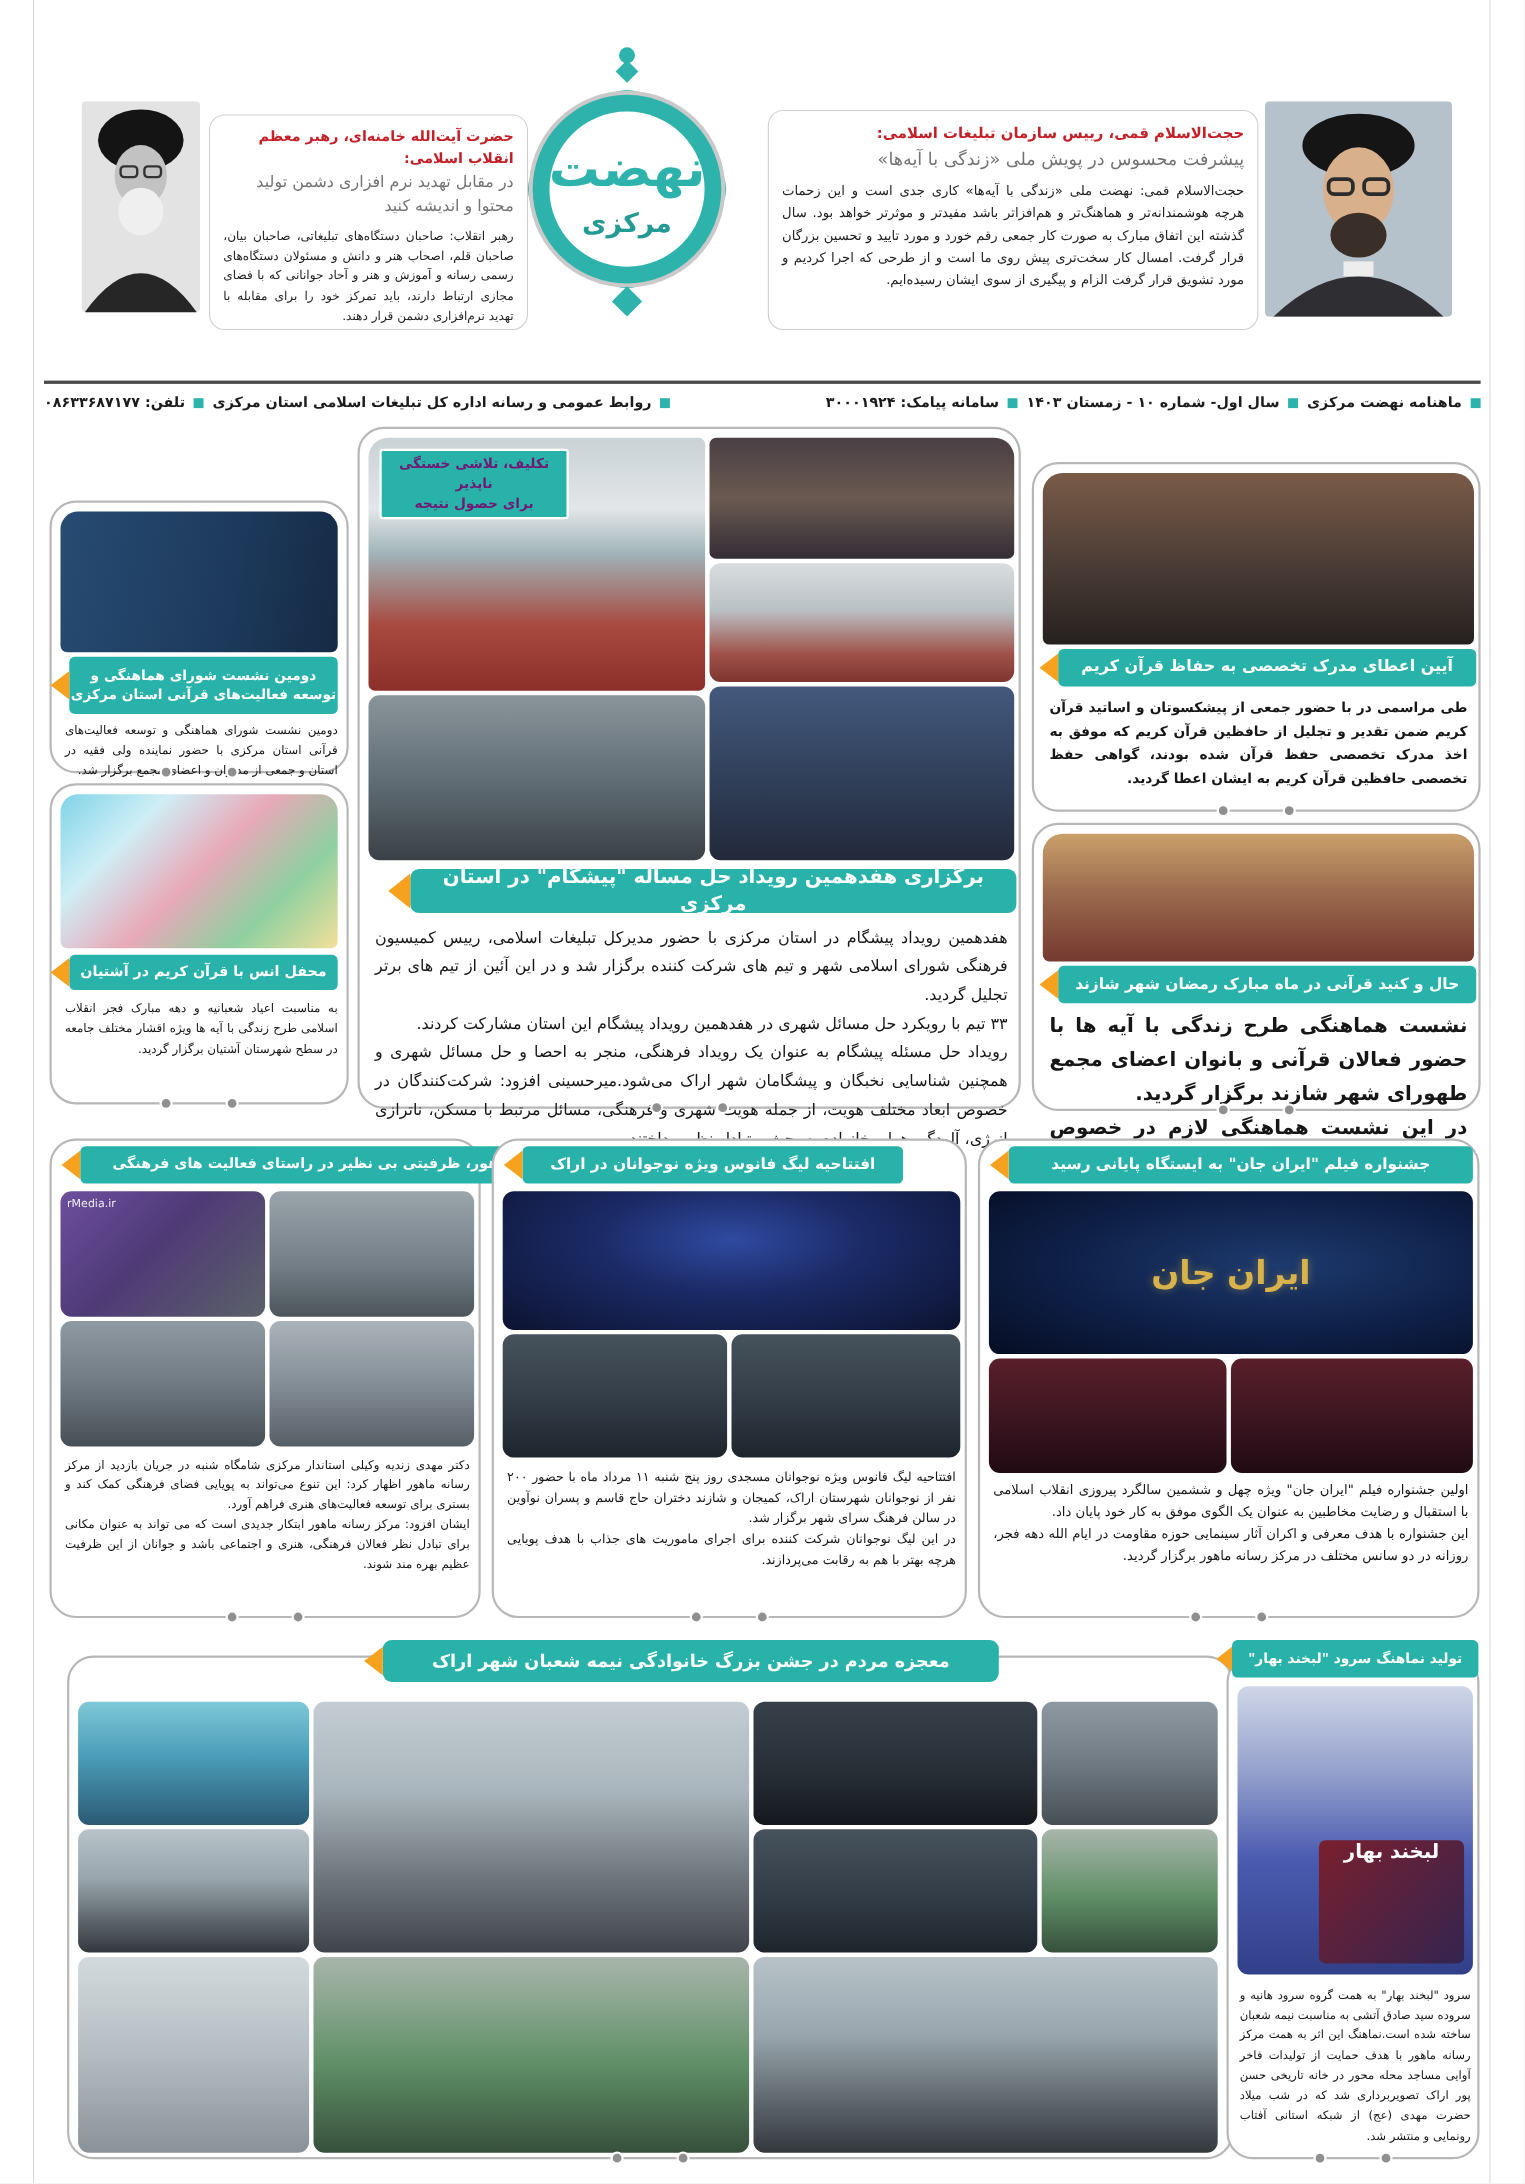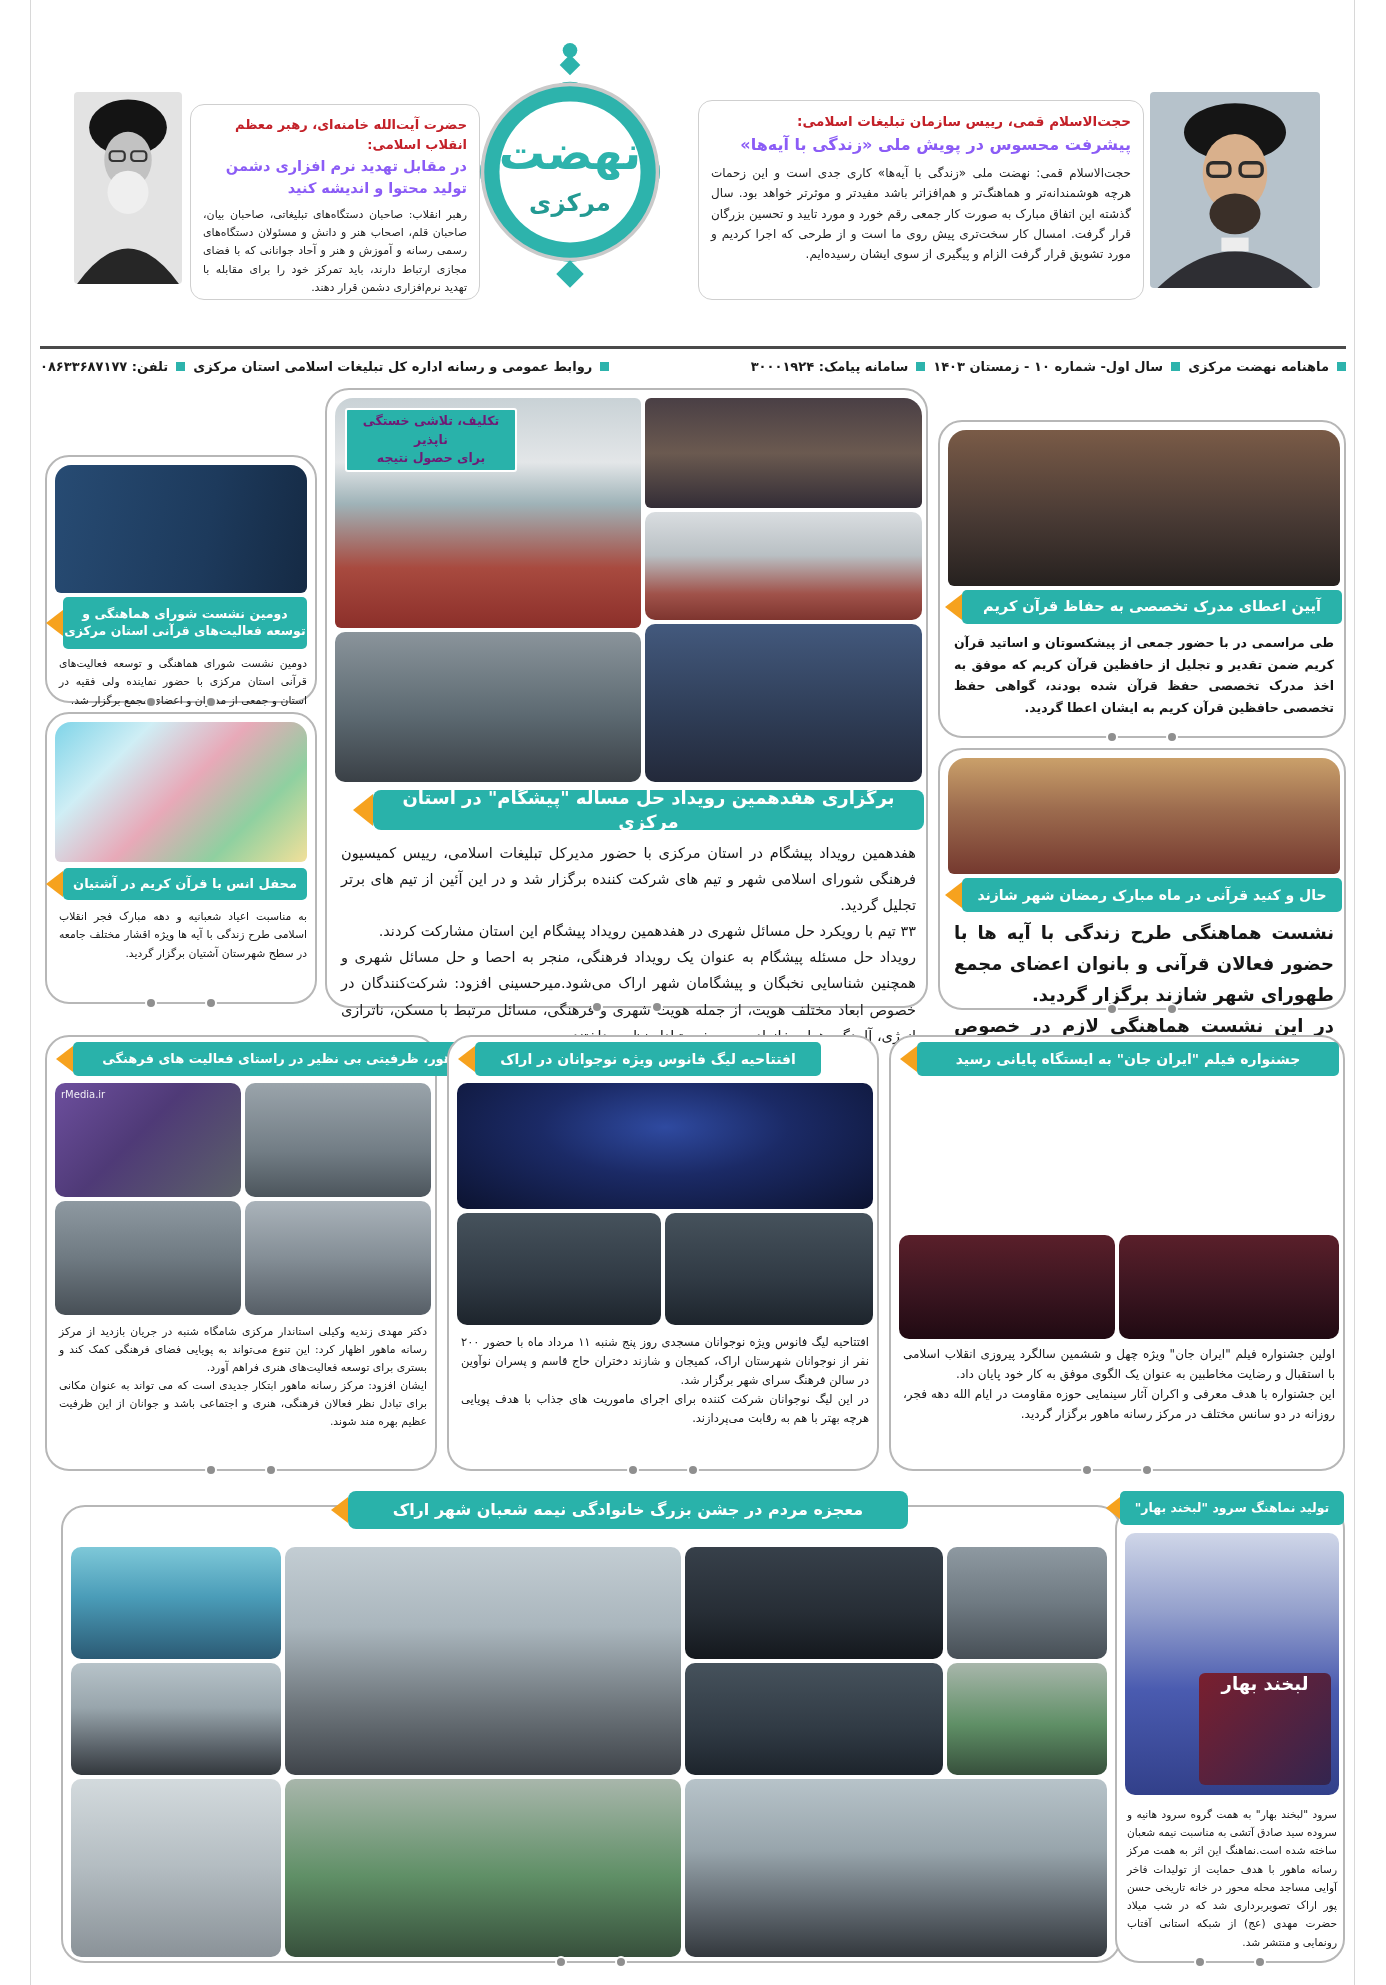--- a/index.html
+++ b/index.html
@@ -4,21 +4,21 @@
 <style>
   * { margin:0; padding:0; box-sizing:border-box; }
   html,body { background:#ededed; }
   body { font-family:"DejaVu Sans", sans-serif; }
   .page { position:relative; width:1386px; height:1985px; margin:0 auto; background:#ffffff; direction:rtl; overflow:hidden; }
   .frameline { position:absolute; top:0; bottom:0; width:1px; background:#d8d8d8; }
 
   
   .quote-block { position:absolute; border:1px solid #cfcfcf; border-radius:14px; padding:10px 12px; background:#fff; }
   .kicker { color:#c32028; font-weight:bold; font-size:13px; line-height:1.5; }
-  .q-title { color:#8b5cf6; font-weight:bold; font-size:14.5px; line-height:1.5; margin-top:2px; }
+  .q-title { color:#737373; font-weight:normal; font-size:14.5px; line-height:1.5; margin-top:2px; }
   .q-body { color:#222; font-size:11px; line-height:1.68; text-align:justify; margin-top:6px; white-space:pre-line; }
 
   
   .portrait { position:absolute; overflow:hidden; border-radius:4px; }
   .portrait svg { width:100%; height:100%; display:block; }
 
   
   .logo-wrap { position:absolute; text-align:center; }
   .logo-wrap svg { width:100%; height:100%; display:block; }
 
@@ -260,20 +260,23 @@
         <span class="dot"></span>
         <span class="dot"></span>
       </div>
   </div>
 
   <div class="card" style="left:889px; top:1035px; width:456px; height:436px;">
     <div class="banner" style="left:26px; top:5px; width:422px; height:34px; font-size:14px;">
       <span class="arrow"></span>
       <span>جشنواره فیلم "ایران جان" به ایستگاه پایانی رسید</span>
     </div>
+    <div class="photo g-iranjan" style="left:8px; top:46px; width:440px; height:148px;">
+      <div class="poster-caption">ایران جان</div>
+    </div>
     <div class="photo g-cinema" style="left:8px; top:198px; width:216px; height:104px;"></div>
     <div class="photo g-cinema" style="left:228px; top:198px; width:220px; height:104px;"></div>
     <div class="btxt" style="left:12px; top:308px; width:432px; font-size:12px; line-height:1.66;">اولین جشنواره فیلم "ایران جان" ویژه چهل و ششمین سالگرد پیروزی انقلاب اسلامی با استقبال و رضایت مخاطبین به عنوان یک الگوی موفق به کار خود پایان داد.
 این جشنواره با هدف معرفی و اکران آثار سینمایی حوزه مقاومت در ایام الله دهه فجر، روزانه در دو سانس مختلف در مرکز رسانه ماهور برگزار گردید.</div>
     <div class="dots">
         <span class="dot"></span>
         <span class="dot"></span>
       </div>
   </div>
 

